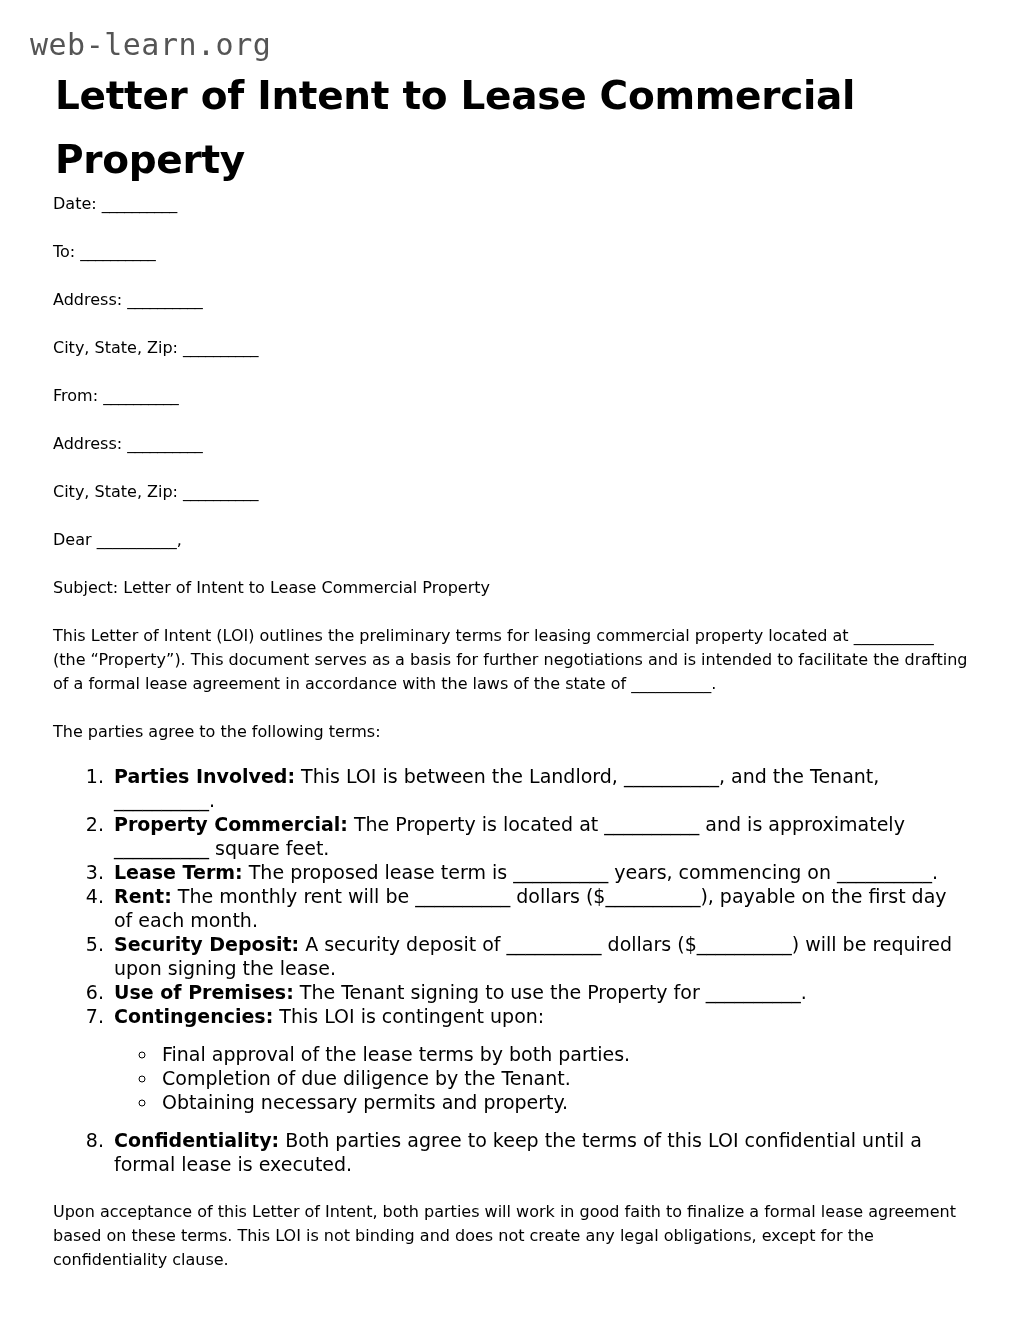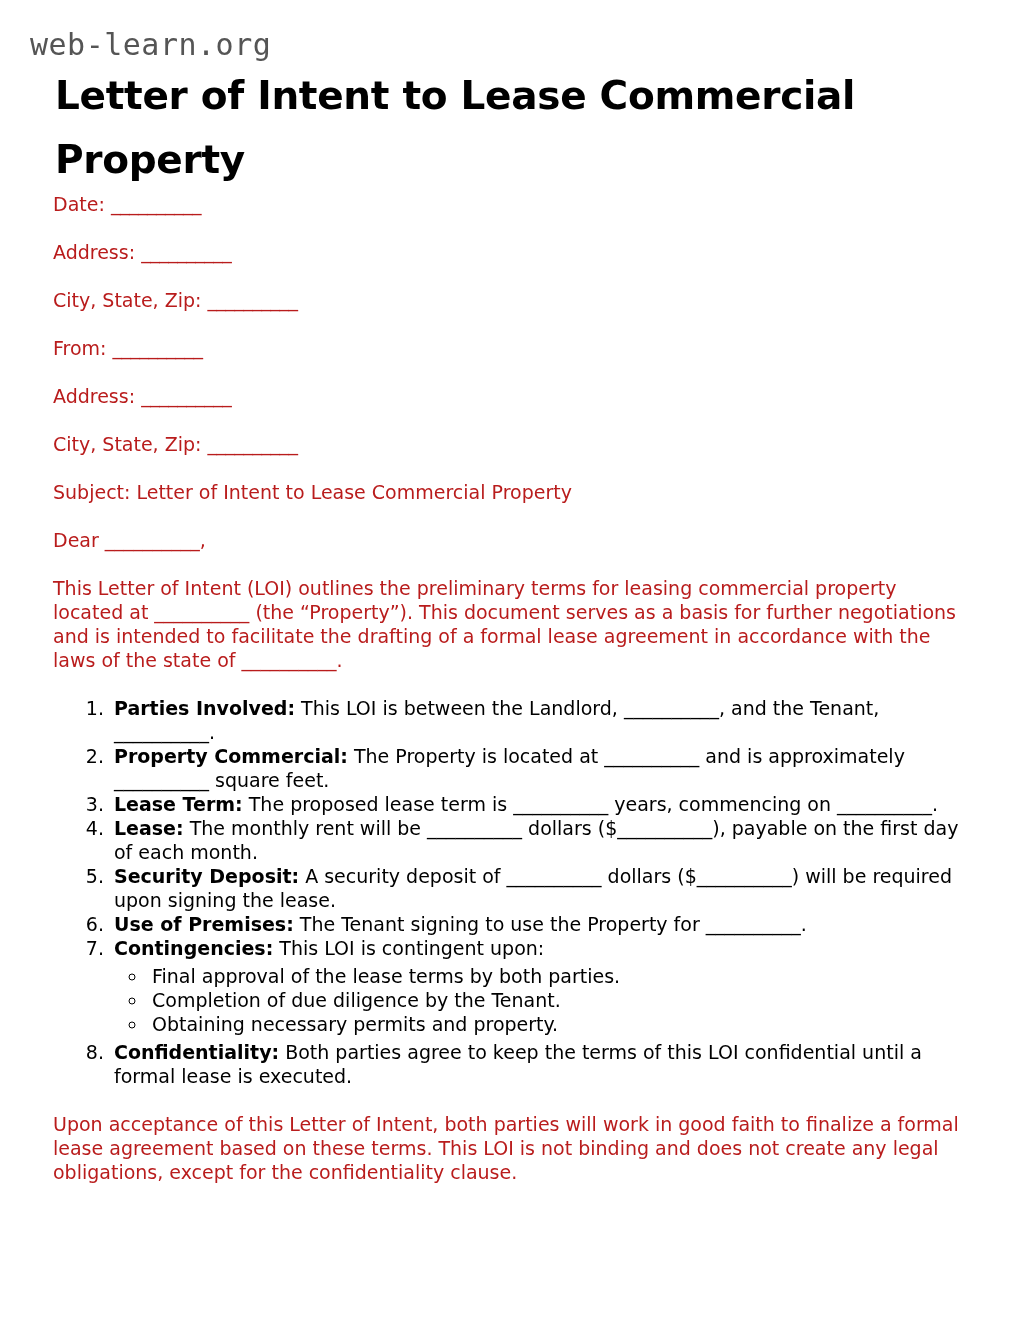--- a/index.html
+++ b/index.html
@@ -49,24 +49,24 @@
   }
 
   
   .content {
     padding: 0 55px 0 53px;
     max-width: 1025px;
     box-sizing: border-box;
   }
 
   .content p {
-    font-size: 19px;
+    font-size: 16px;
     line-height: 24px;
     margin: 0 0 24px 0;
-    color: #b91c1c;
+    color: #000000;
   }
 
   .field-line {
     margin-bottom: 24px !important;
   }
 
   .blank {
     font-family: "DejaVu Sans", sans-serif;
     letter-spacing: -0.5px;
   }
@@ -98,21 +98,21 @@
     font-weight: normal;
   }
 
   ol.terms > li b,
   ol.terms > li strong {
     font-weight: bold;
     text-align: right;
   }
 
   ul.sub {
-    margin: 4px;
+    margin: 14px;
     padding-left: 30px;
     list-style-type: circle;
     list-style-position: outside;
     font-size: 19px;
     line-height: 24px;
   }
 
   ul.sub > li {
     padding-left: 4px;
   }
@@ -131,20 +131,24 @@
   <h1 class="doc-title">Letter of Intent to Lease Commercial Property</h1>
 
   <div class="content">
 
     <div>
       <p class="field-line">
         <span>Date:</span>
         <span class="blank">__________</span>
       </p>
       <p class="field-line">
+        <span>To:</span>
+        <span class="blank">__________</span>
+      </p>
+      <p class="field-line">
         <span>Address:</span>
         <span class="blank">__________</span>
       </p>
       <p class="field-line">
         <span>City, State, Zip:</span>
         <span class="blank">__________</span>
       </p>
       <p class="field-line">
         <span>From:</span>
         <span class="blank">__________</span>
@@ -152,39 +156,40 @@
       <p class="field-line">
         <span>Address:</span>
         <span class="blank">__________</span>
       </p>
       <p class="field-line">
         <span>City, State, Zip:</span>
         <span class="blank">__________</span>
       </p>
     </div>
 
+    <p>Dear __________,</p>
+
     <p>Subject: Letter of Intent to Lease Commercial Property</p>
 
-    <p>Dear __________,</p>
-
     <p class="intro-block">This Letter of Intent (LOI) outlines the preliminary terms for leasing commercial property located at __________ (the “Property”). This document serves as a basis for further negotiations and is intended to facilitate the drafting of a formal lease agreement in accordance with the laws of the state of __________.</p>
 
+    <p class="lead-in">The parties agree to the following terms:</p>
 
     <ol class="terms">
       <li>
         <b>Parties Involved:</b><span> This LOI is between the Landlord, __________, and the Tenant, __________.</span>
       </li>
       <li>
         <b>Property Commercial:</b><span> The Property is located at __________ and is approximately __________ square feet.</span>
       </li>
       <li>
         <b>Lease Term:</b><span> The proposed lease term is __________ years, commencing on __________.</span>
       </li>
       <li>
-        <b>Lease:</b><span> The monthly rent will be __________ dollars ($__________), payable on the first day of each month.</span>
+        <b>Rent:</b><span> The monthly rent will be __________ dollars ($__________), payable on the first day of each month.</span>
       </li>
       <li>
         <b>Security Deposit:</b><span> A security deposit of __________ dollars ($__________) will be required upon signing the lease.</span>
       </li>
       <li>
         <b>Use of Premises:</b><span> The Tenant signing to use the Property for __________.</span>
       </li>
       <li>
         <b>Contingencies:</b><span> This LOI is contingent upon:</span>
         <ul class="sub">

